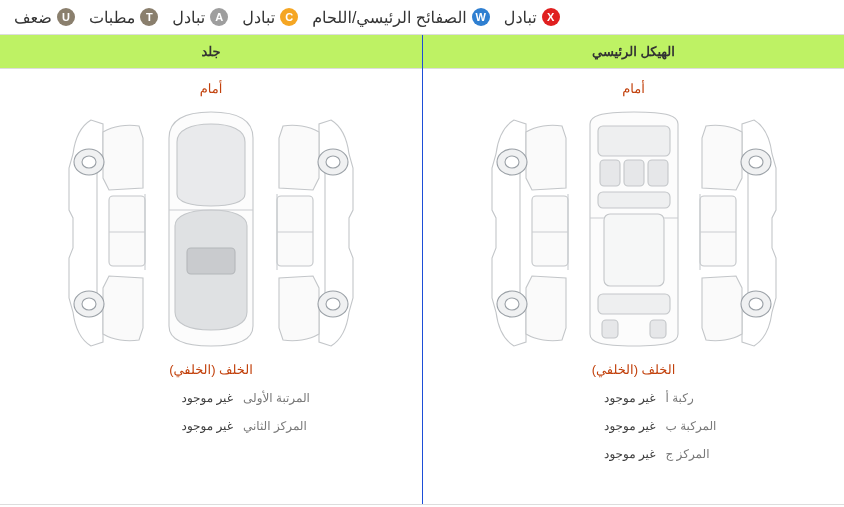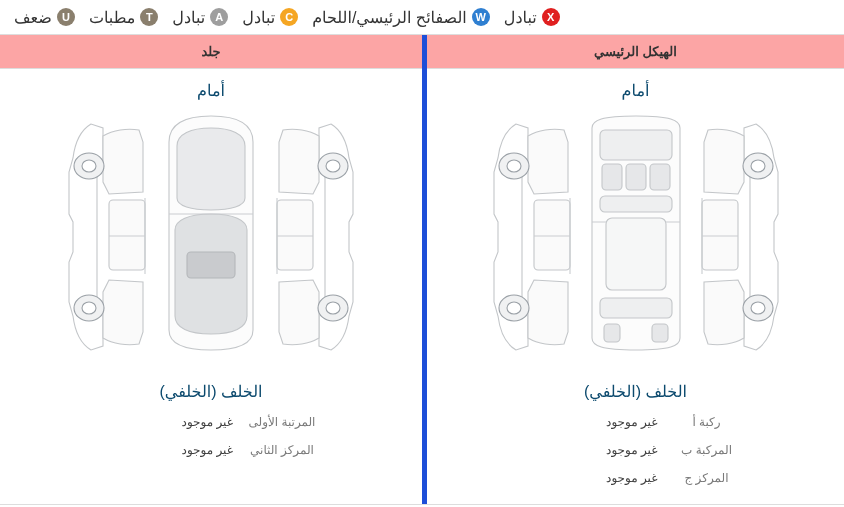--- a/index.html
+++ b/index.html
@@ -67,46 +67,46 @@
     height: 471px;
     box-sizing: border-box;
   }
   .panel {
     width: 50%;
     box-sizing: border-box;
     display: flex;
     flex-direction: column;
   }
   .panel.left-border {
-    border-left: 5px solid #1d4ed8;
+    border-left: 1px solid #1d4ed8;
   }
   .panel-header {
-    background: #fca5a5;
+    background: #bef264;
     border-bottom: 1px solid #dddddd;
     text-align: center;
     font-size: 13px;
     font-weight: bold;
     color: #333333;
     padding: 9px 0 9px 0;
   }
   .panel-body {
     flex: 1 1 auto;
     display: flex;
     flex-direction: column;
     align-items: center;
     padding-top: 12px;
     box-sizing: border-box;
   }
   .diagram-caption {
-    font-size: 16px;
-    color: #0c4a6e;
+    font-size: 13px;
+    color: #c2410c;
     margin: 0 0 2px 0;
   }
   .diagram-caption.bottom {
-    margin: 18px 0 0 0;
+    margin: 2px 0 0 0;
   }
   .diagram-wrap {
     width: 320px;
     height: 262px;
     position: relative;
   }
   .diagram-wrap svg {
     display: block;
   }
 
@@ -125,21 +125,21 @@
     flex-direction: row;
     align-items: center;
     gap: 10px;
     font-size: 12px;
     width: 220px;
     justify-content: flex-start;
   }
   .status-name {
     color: #7a7a7a;
     min-width: 78px;
-    text-align: center;
+    text-align: left;
   }
   .status-value {
     color: #404040;
   }
 </style>
 </head>
 <body>
 
 <div class="page">
 

